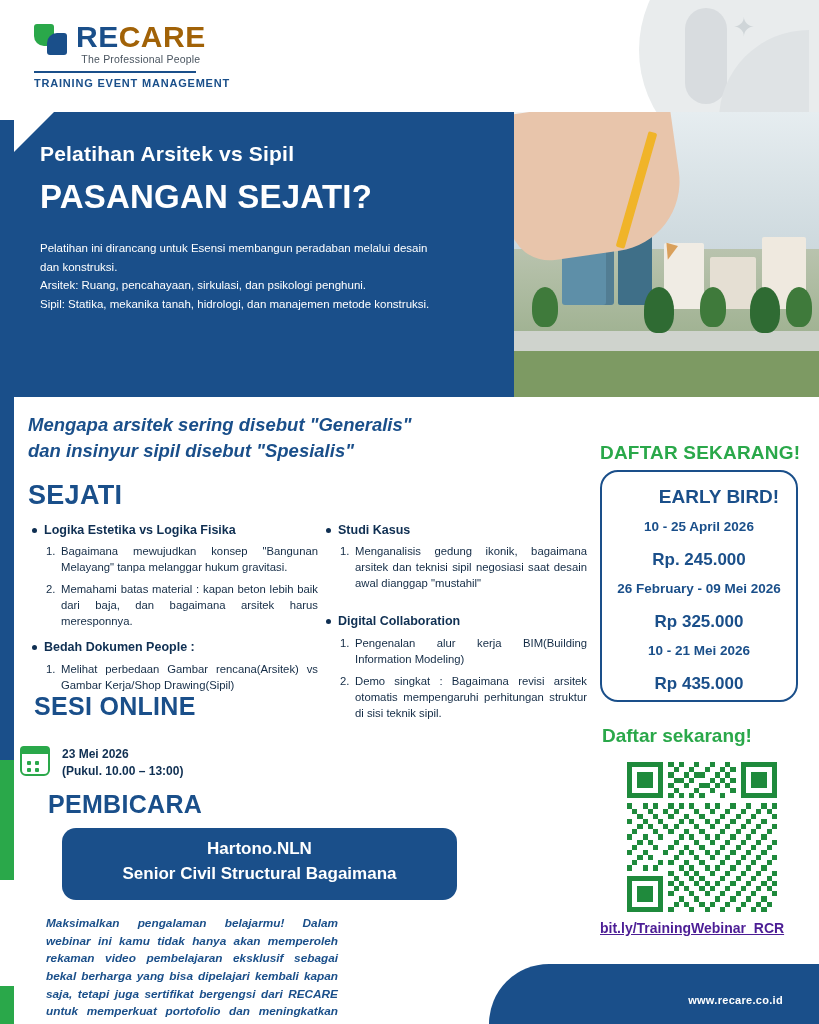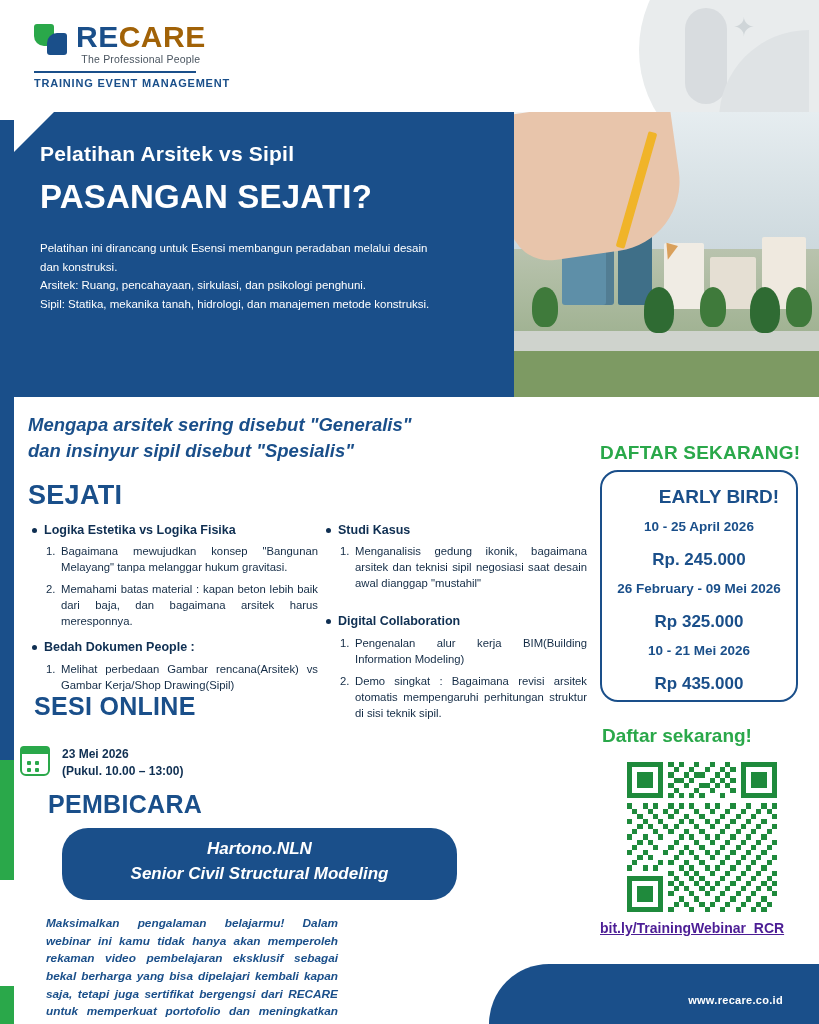--- a/index.html
+++ b/index.html
@@ -337,26 +337,25 @@
     color: #1a4f8a;
     font-size: 25px;
     font-weight: bold;
     letter-spacing: .3px;
   }
   .speaker-card {
     position: absolute;
     left: 62px; top: 828px;
     width: 395px; height: 72px;
     background: #1a4f8a;
-    border-radius: 26px;
+    border-radius: 14px;
     z-index: 10;
     color: #fff;
     text-align: center;
     padding-top: 11px;
-    font-style: italic;
   }
   .speaker-name { font-size: 17px; font-weight: bold; }
   .speaker-role { font-size: 17px; font-weight: bold; margin-top: 5px; }
 
   .closing {
     position: absolute;
     left: 46px; top: 915px;
     width: 292px;
     z-index: 10;
     font-size: 11.8px;
@@ -534,21 +533,21 @@
     </div>
     <div class="sesi-text">
       <div>23 Mei 2026</div>
       <div>(Pukul. 10.00 – 13:00)</div>
     </div>
   </div>
 
   <div class="pembicara-title">PEMBICARA</div>
   <div class="speaker-card">
     <div class="speaker-name">Hartono.NLN</div>
-    <div class="speaker-role">Senior Civil Structural Modeling</div>
+    <div class="speaker-role">Senior Civil Structural Bagaimana</div>
   </div>
 
   <div class="closing">Maksimalkan pengalaman belajarmu! Dalam webinar ini kamu tidak hanya akan memperoleh rekaman video pembelajaran eksklusif sebagai bekal berharga yang bisa dipelajari kembali kapan saja, tetapi juga sertifikat bergengsi dari RECARE untuk memperkuat portofolio dan meningkatkan nilai kariermu di dunia industri!</div>
 
   <div class="daftar-title">DAFTAR SEKARANG!</div>
   <div class="price-box">
     <div class="eb">EARLY BIRD!</div>
     <div class="p-date">10 - 25 April 2026</div>
     <div class="p-amt">Rp. 245.000</div>
     <div class="p-date">26 February - 09 Mei 2026</div>

